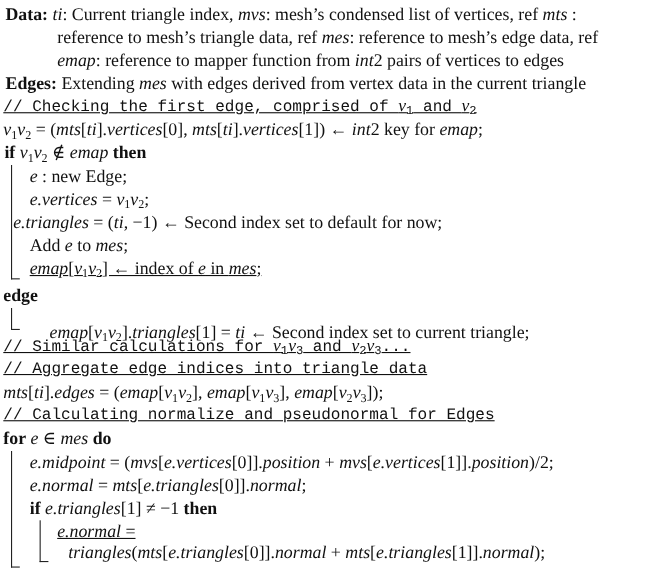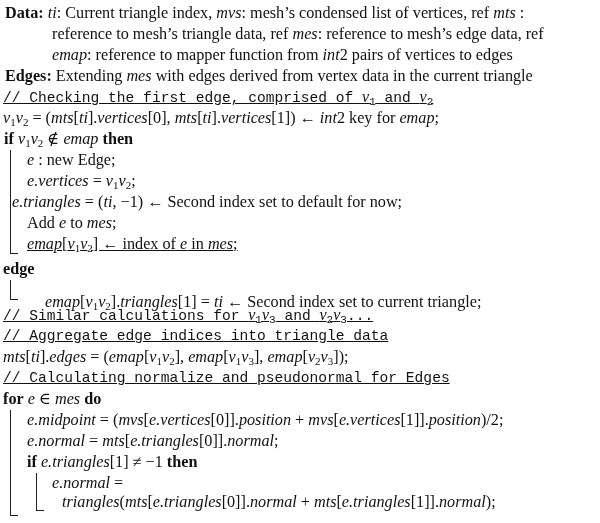--- a/index.html
+++ b/index.html
@@ -58,14 +58,14 @@
 <div class="bar" style="left:10px;top:410px;height:106px;"></div>
 <div class="foot" style="left:10px;top:515px;width:8px;"></div>
 
 <div class="ln" style="left:27px;top:410px;text-align:right;"><span class="i">e.midpoint</span> = (<span class="i">mvs</span>[<span class="i">e.vertices</span>[0]].<span class="i">position</span> + <span class="i">mvs</span>[<span class="i">e.vertices</span>[1]].<span class="i">position</span>)/2;</div>
 <div class="ln" style="left:27px;top:431px;font-family:Liberation Serif, serif;"><span class="i">e.normal</span> = <span class="i">mts</span>[<span class="i">e.triangles</span>[0]].<span class="i">normal</span>;</div>
 <div class="ln" style="left:27px;top:452px;"><span class="b">if</span> <span class="i">e.triangles</span>[1] ≠ −1 <span class="b">then</span></div>
 
 <div class="bar" style="left:36px;top:473px;height:38px;"></div>
 <div class="foot" style="left:36px;top:510px;width:8px;"></div>
 
-<div class="ln" style="left:52px;top:473px;"><span class="i">e.normal</span> =</div>
+<div class="ln" style="left:52px;top:473px;text-decoration:underline;"><span class="i">e.normal</span> =</div>
 <div class="ln" style="left:62px;top:492px;"><span class="i">triangles</span>(<span class="i">mts</span>[<span class="i">e.triangles</span>[0]].<span class="i">normal</span> + <span class="i">mts</span>[<span class="i">e.triangles</span>[1]].<span class="i">normal</span>);</div>
 
 </body></html>

